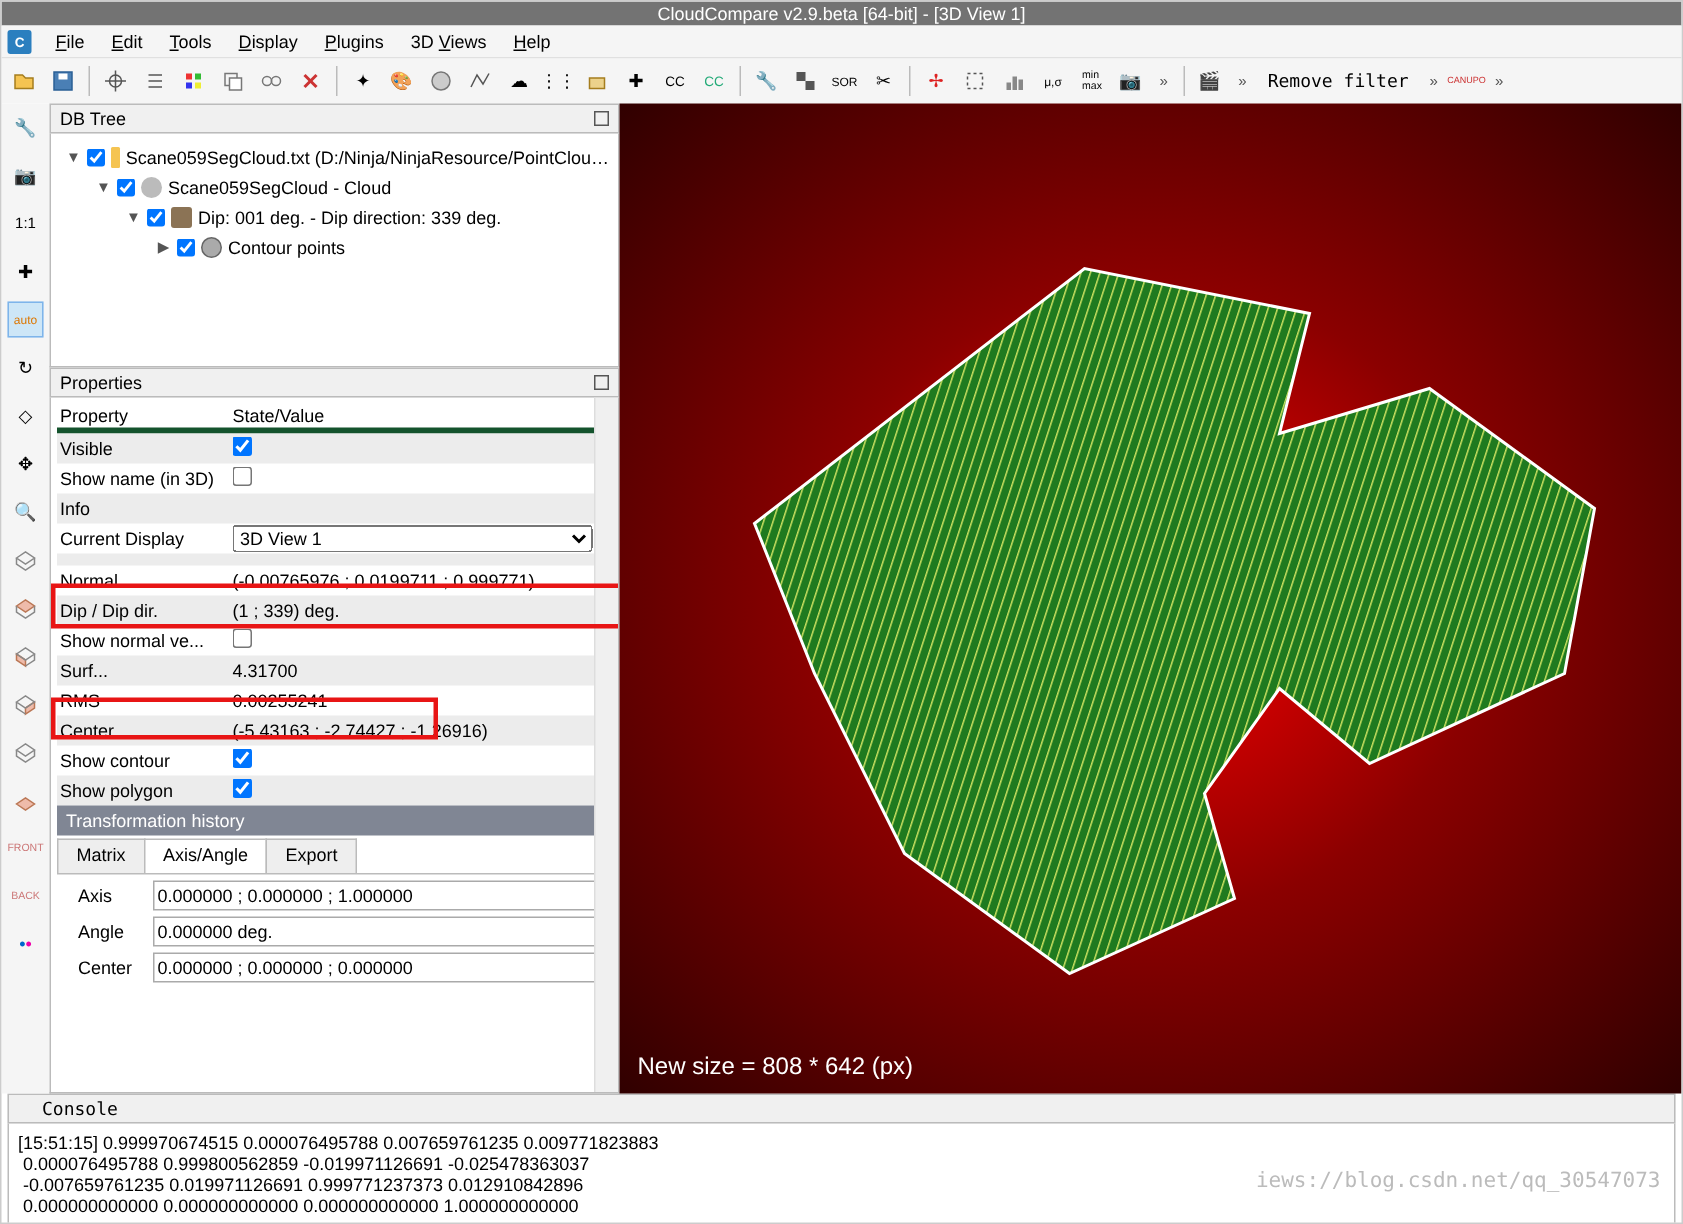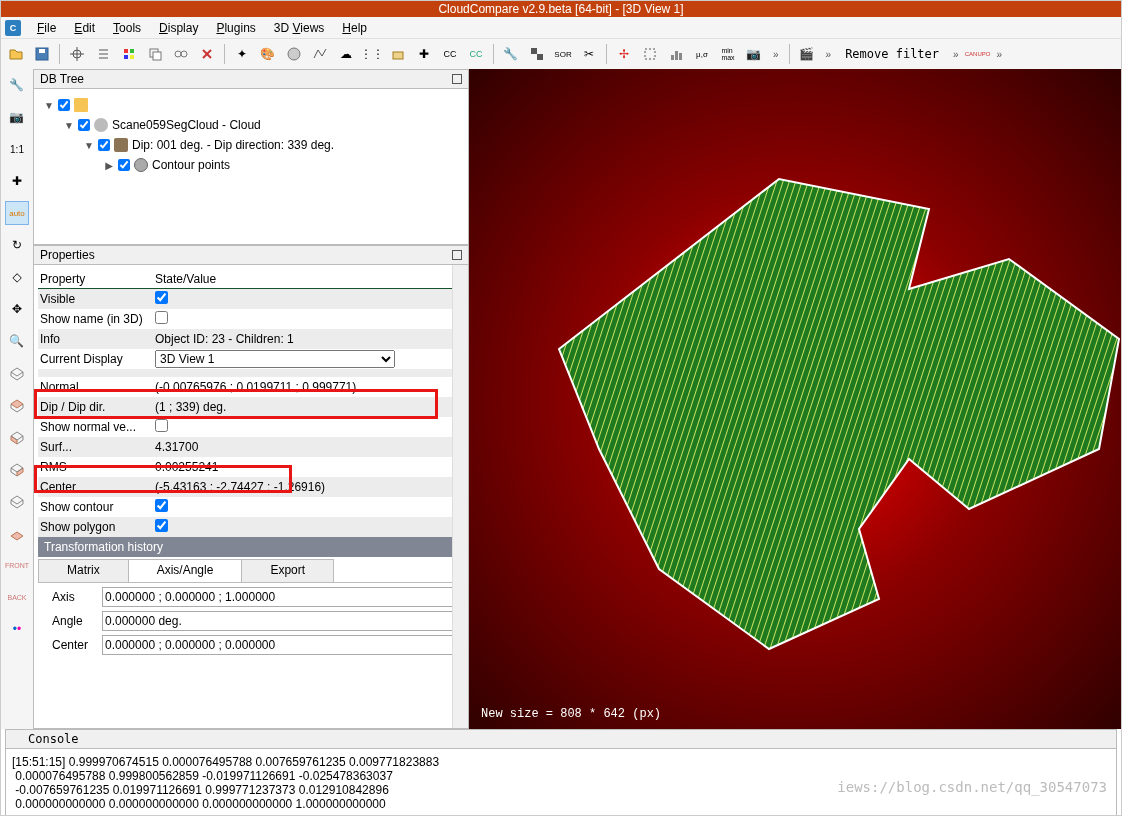--- a/index.html
+++ b/index.html
@@ -1,58 +1,58 @@
 <!DOCTYPE html>
 <html><head>
 <meta charset="utf-8">
 <style>
 * { box-sizing: border-box; margin: 0; padding: 0; font-family: "Segoe UI", Tahoma, sans-serif; font-size: 12px; }
 body { width: 1122px; height: 816px; background: #fff; position: relative; overflow: hidden; border:1px solid #ccc;}
-.titlebar { height: 16px; background: #c2410c; color: #fff; text-align: center; line-height: 16px; font-size: 12px; overflow:hidden;}
+.titlebar { height: 16px; background: #737373; color: #fff; text-align: center; line-height: 16px; font-size: 12px; overflow:hidden;}
 .menubar { height: 22px; background: #f5f5f5; display: flex; align-items: center; padding: 0 4px; gap: 2px; border-bottom:1px solid #e0e0e0;}
 .menubar .logo { width:16px; height:16px; background:#2b7fbf; border-radius:2px;display:flex;align-items:center;justify-content:center;color:#fff;font-size:9px;font-weight:bold;margin-right:6px;}
 .menubar .mi { padding: 2px 8px; cursor: pointer; }
 .menubar .mi u{text-decoration:underline;}
 .toolbar { height: 30px; background: #f5f5f5; display: flex; align-items: center; padding: 0 4px; gap: 4px; overflow:hidden;}
 .toolbar .tbtn { width: 22px; height: 22px; border:1px solid transparent; display:flex;align-items:center;justify-content:center;cursor:pointer;}
 .toolbar .sep{width:1px;height:20px;background:#bbb;margin:0 2px;}
 .main { display: flex; height: 660px; }
 .lefticons { width: 32px; background: #f5f5f5; display: flex; flex-direction: column; align-items: center; padding-top: 4px; gap: 8px; }
 .lefticons .lbtn { width: 24px; height: 24px; display: flex; align-items: center; justify-content: center; cursor:pointer;}
 .lefticons .lbtn.sel{background:#cde6f7;border:1px solid #7eb4ea;}
-.midpanel { width: 436px; display: flex; flex-direction: column; }
+.midpanel { width: 380px; display: flex; flex-direction: column; }
 .panelhead { height: 20px; background: #f0f0f0; border:1px solid #bbb; padding: 2px 6px; font-family: monospace; font-size:12px; display:flex;justify-content:space-between;align-items:center;}
 .panelhead .dock{width:10px;height:10px;border:1px solid #555;}
 .treebox { height: 160px; border:1px solid #bbb; border-top:none; padding: 6px; overflow:hidden;}
 .tree-row { display: flex; align-items: center; height: 20px; gap: 4px; white-space:nowrap;}
 .tree-row .arrow{width:10px;text-align:center;color:#555;font-size:10px;}
 .tree-row .cb{width:12px;height:12px;}
 .tree-row .ic{width:14px;height:14px;display:inline-block;}
 .folder-ic{background:#f5c452;border-radius:1px;}
 .cloud-ic{background:#bbb;border-radius:50%;}
 .dip-ic{background:#8b7355;border-radius:2px;}
 .contour-ic{background:#aaa;border-radius:50%;border:1px solid #666;}
 .propsbox{height:476px;border:1px solid #bbb;border-top:none;position:relative;overflow:hidden;}
 .propsinner{padding:4px;}
 .prow{display:flex;height:20px;align-items:center;}
 .prow:nth-child(even){background:#ececec;}
 .pcell1{width:115px;padding-left:2px;}
 .pcell2{flex:1;padding-left:2px;}
-.prow.header{font-weight:normal;background:#fff!important;border-bottom:1px solid #14532d}
+.prow.header{font-weight:normal;background:#fff!important;border-bottom:4px solid #14532d}
 .prow select{width:240px;font-size:12px;}
 .section{background:#808694;color:#fff;height:20px;display:flex;align-items:center;padding-left:6px;}
 .tabrow{height:24px;display:flex;border-bottom:1px solid #bbb;margin-top:2px;}
-.tab{padding:3px 28px;border:1px solid #bbb;border-bottom:none;background:#eee;margin-right:-1px;cursor:pointer;}
+.tab{padding:3px 12px;border:1px solid #bbb;border-bottom:none;background:#eee;margin-right:-1px;cursor:pointer;}
 .tab.active{background:#fff;}
 .tfield{display:flex;align-items:center;margin:4px 2px;}
 .tfield label{width:50px;margin-left:12px;}
 .tfield input{flex:1;border:1px solid #aaa;padding:2px;font-size:12px;}
 .hi{position:absolute;border:3px solid #e81515;pointer-events:none;}
 .viewport{flex:1;position:relative;background:radial-gradient(ellipse at center,#ff0000 0%, #8b0000 45%, #300000 100%);}
-.viewport-text{position:absolute;bottom:8px;left:12px;color:#fff;font-family:Liberation Mono, monospace;font-size:12px;}
+.viewport-text{position:absolute;bottom:8px;left:12px;color:#fff;font-family:Liberation Sans, sans-serif;font-size:16px;}
 .mesh{position:absolute;top:100px;left:40px;}
 .consolehead{height:20px;background:#f0f0f0;border:1px solid #bbb;padding:2px 22px;font-family:monospace;margin:0 4px;}
 .consolebody{height:78px;border:1px solid #bbb;border-top:none;margin:0 4px;padding:6px;font-size:12px;overflow:hidden;white-space:pre;}
 .watermark{position:absolute;right:14px;bottom:20px;color:#bbb;font-family:monospace;font-size:14px;}
 .scrollbar{position:absolute;right:0;top:0;bottom:0;width:16px;background:#f0f0f0;border-left:1px solid #ddd;}
 .rfilter{font-family:monospace;font-size:12px;padding:0 6px;}
 .chev{font-size:10px;color:#555;padding:0 4px;}
 </style>
 </head>
 <body>
@@ -260,20 +260,21 @@
   <div class="midpanel">
     <div class="panelhead">
       <span>DB Tree</span>
       <span class="dock"></span>
     </div>
     <div class="treebox">
       <div class="tree-row" style="padding-left:4px;">
         <span class="arrow">▼</span>
         <input type="checkbox" class="cb" checked="" style="">
         <span class="ic folder-ic"></span>
+        <span>Scane059SegCloud.txt (D:/Ninja/NinjaResource/PointClou…</span>
       </div>
       <div class="tree-row" style="padding-left:24px;">
         <span class="arrow">▼</span>
         <input type="checkbox" class="cb" checked="" style="">
         <span class="ic cloud-ic"></span>
         <span>Scane059SegCloud - Cloud</span>
       </div>
       <div class="tree-row" style="padding-left:44px;">
         <span class="arrow">▼</span>
         <input type="checkbox" class="cb" checked="" style="">
@@ -301,21 +302,20 @@
         <div class="prow">
             <div class="pcell1">Visible</div>
             <div class="pcell2"><input type="checkbox" checked="" style=""></div>
           </div>
         <div class="prow">
             <div class="pcell1">Show name (in 3D)</div>
             <div class="pcell2"><input type="checkbox" style=""></div>
           </div>
         <div class="prow">
             <div class="pcell1">Info</div>
-            <div class="pcell2">Object ID: 23 - Children: 1</div>
           </div>
         <div class="prow">
             <div class="pcell1">Current Display</div>
             <div class="pcell2"><select><option>3D View 1</option></select></div>
           </div>
         <div class="prow" style="height:8px;"></div>
         <div class="prow">
             <div class="pcell1">Normal</div>
             <div class="pcell2">(-0.00765976 ; 0.0199711 ; 0.999771)</div>
           </div>

